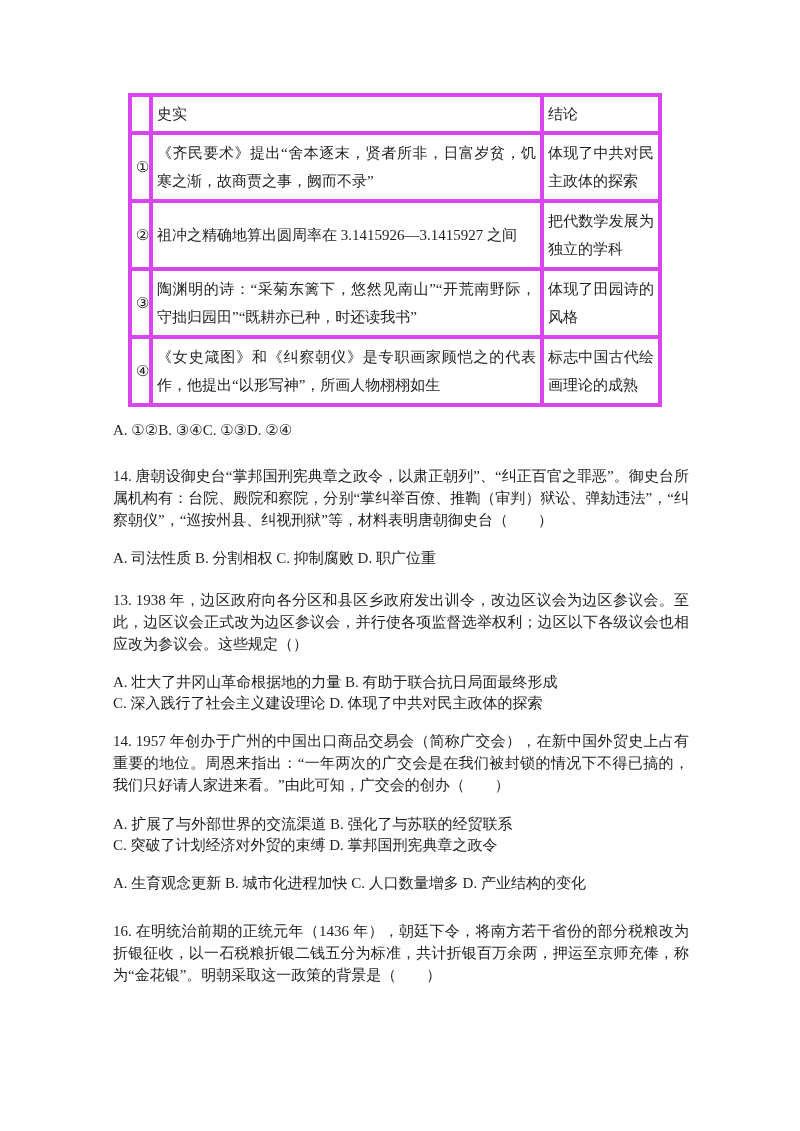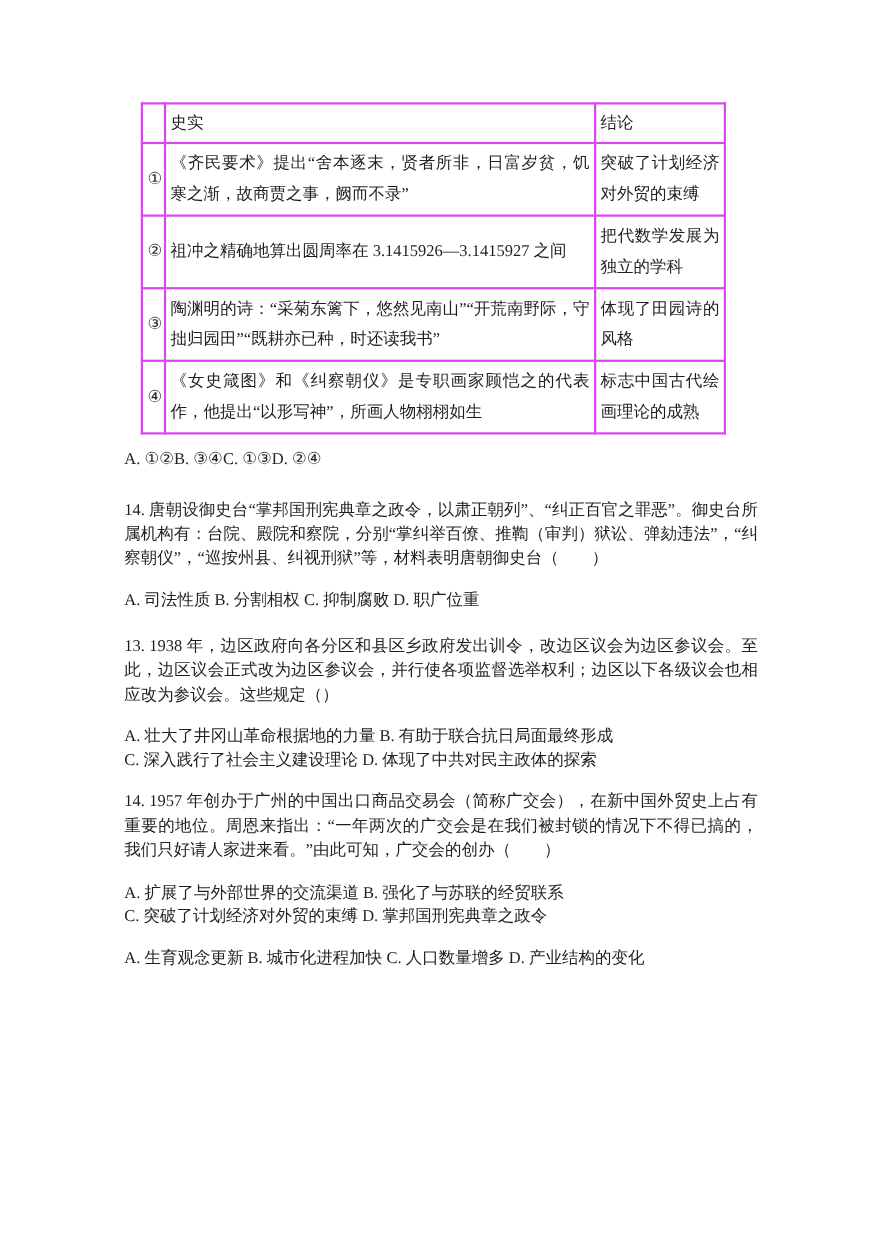--- a/index.html
+++ b/index.html
@@ -20,21 +20,21 @@
     color: #1f1f1f;
   }
   table.q-table {
     border-collapse: collapse;
     table-layout: fixed;
     width: 530px;
     margin: 0 0 12px 15px;
   }
   table.q-table th,
   table.q-table td {
-    border: 2px solid #d946ef;
+    border: 4px solid #d946ef;
     font-weight: normal;
     font-size: 15px;
     padding: 4px 4px;
     vertical-align: middle;
     box-sizing: border-box;
   }
   table.q-table th {
     text-align: left;
     height: 34px;
     line-height: 26px;
@@ -87,21 +87,21 @@
       <tr>
         <th></th>
         <th>史实</th>
         <th>结论</th>
       </tr>
     </thead>
     <tbody>
       <tr>
         <td class="cell-num">①</td>
         <td class="cell-fact">《齐民要术》提出“舍本逐末，贤者所非，日富岁贫，饥寒之渐，故商贾之事，阙而不录”</td>
-        <td class="cell-concl">突破了计划经济对外贸的束缚</td>
+        <td class="cell-concl">体现了中共对民主政体的探索</td>
       </tr>
       <tr>
         <td class="cell-num">②</td>
         <td class="cell-fact">祖冲之精确地算出圆周率在 3.1415926—3.1415927 之间</td>
         <td class="cell-concl">把代数学发展为独立的学科</td>
       </tr>
       <tr>
         <td class="cell-num">③</td>
         <td class="cell-fact">陶渊明的诗：“采菊东篱下，悠然见南山”“开荒南野际，守拙归园田”“既耕亦已种，时还读我书”</td>
         <td class="cell-concl">体现了田园诗的风格</td>
@@ -126,14 +126,15 @@
   </div>
 
   <div class="q-text">14. 1957 年创办于广州的中国出口商品交易会（简称广交会），在新中国外贸史上占有重要的地位。周恩来指出：“一年两次的广交会是在我们被封锁的情况下不得已搞的，我们只好请人家进来看。”由此可知，广交会的创办（　　）</div>
   <div class="q-options mb16">
     <span class="opt-line">A. 扩展了与外部世界的交流渠道 B. 强化了与苏联的经贸联系</span>
     <span class="opt-line">C. 突破了计划经济对外贸的束缚 D. 掌邦国刑宪典章之政令</span>
   </div>
 
   <div class="q-options mb15">A. 生育观念更新 B. 城市化进程加快 C. 人口数量增多 D. 产业结构的变化</div>
 
+  <div class="q-text mb0">16. 在明统治前期的正统元年（1436 年），朝廷下令，将南方若干省份的部分税粮改为折银征收，以一石税粮折银二钱五分为标准，共计折银百万余两，押运至京师充俸，称为“金花银”。明朝采取这一政策的背景是（　　）</div>
 
 </div>
 
 </body></html>

